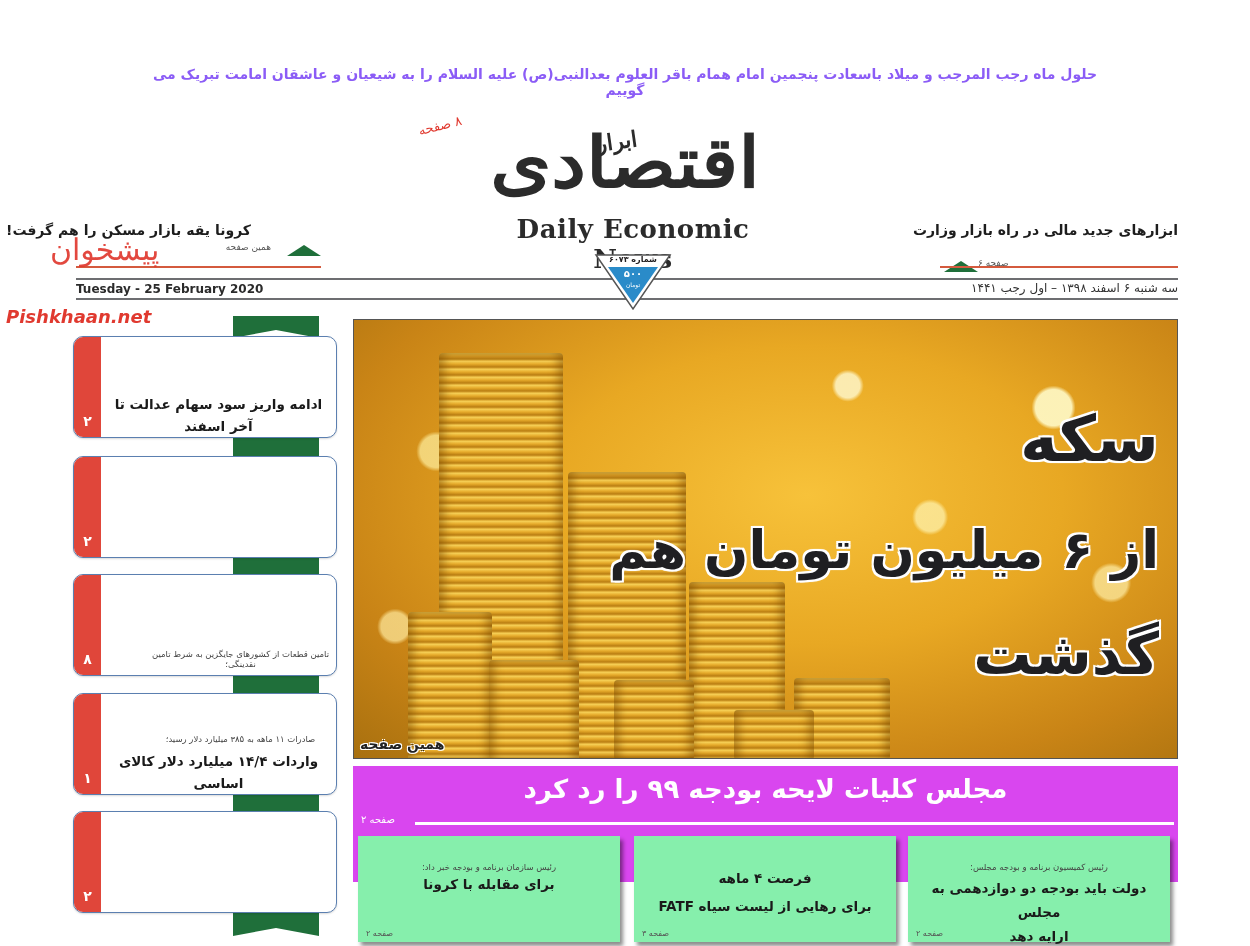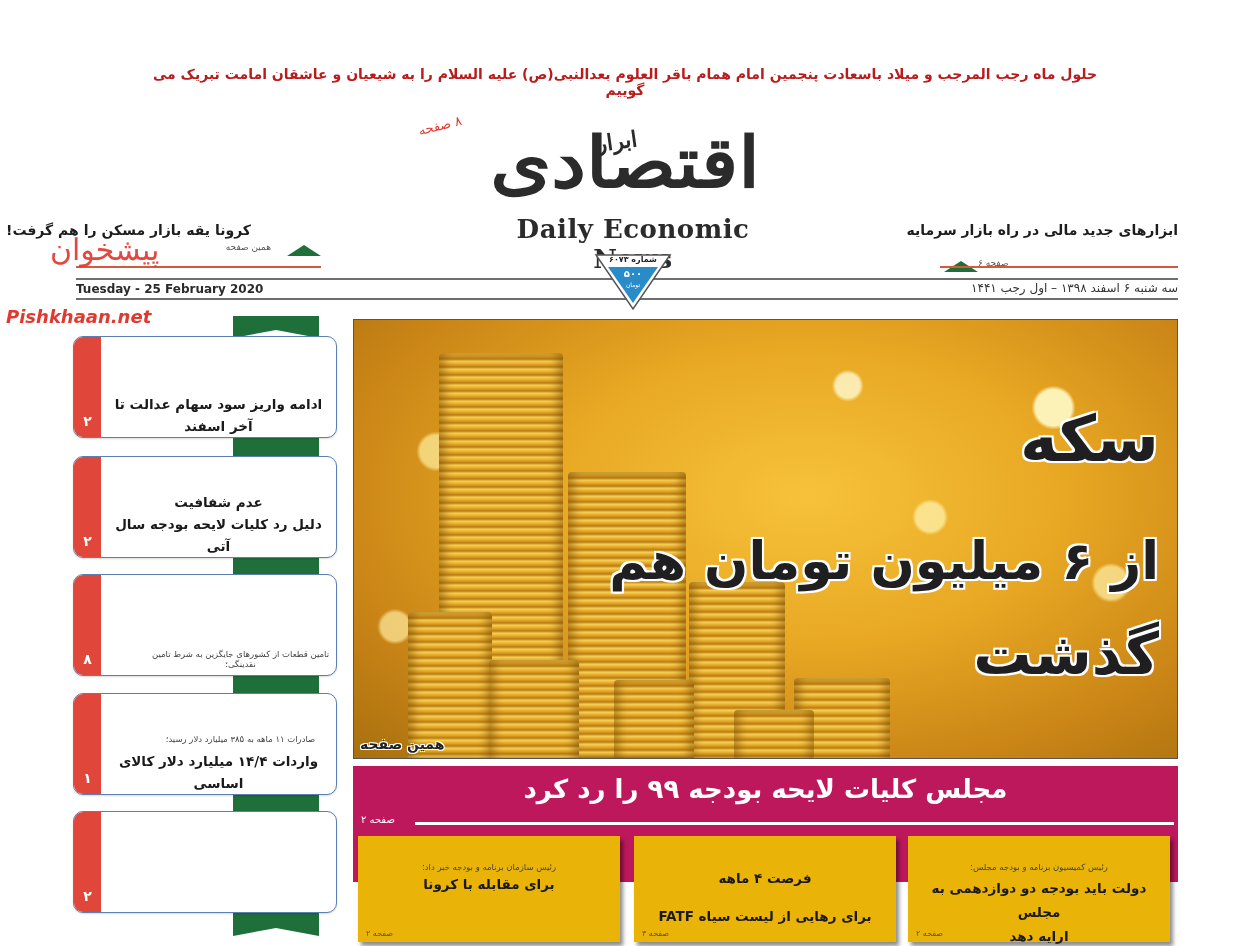--- a/index.html
+++ b/index.html
@@ -3,21 +3,21 @@
   <meta charset="utf-8">
   <style>
     * { box-sizing: border-box; margin: 0; padding: 0; }
     html, body { width: 1250px; height: 946px; background: #ffffff; overflow: hidden; }
     body { position: relative; font-family: "DejaVu Sans", sans-serif; color: #231f20; }
 
     .abs { position: absolute; }
 
     
     .announce { left: 150px; top: 66px; width: 950px; text-align: center; direction: rtl;
-      font-size: 14px; font-weight: bold; color: #b91c1c; }
+      font-size: 14px; font-weight: bold; color: #8b5cf6; }
 
     
     .logo-fa { left: 460px; top: 108px; width: 330px; height: 110px; direction: rtl; text-align: center;
       font-family: "DejaVu Serif", serif; font-weight: bold; font-size: 78px; color: #2b2b2b;
       letter-spacing: 2px; line-height: 110px; transform: scaleY(0.9); }
     .logo-small { left: 596px; top: 128px; font-size: 22px; font-family: "DejaVu Serif", serif;
       font-weight: bold; color: #2b2b2b; direction: rtl; transform: rotate(-8deg); background: transparent; }
     .pages-badge { left: 418px; top: 118px; font-size: 13px; color: #e0392f; direction: rtl;
       transform: rotate(-14deg); }
     .logo-en { left: 478px; top: 214px; width: 310px; text-align: center;
@@ -64,34 +64,34 @@
         radial-gradient(circle at 10% 30%, rgba(255,240,160,0.7) 0 16px, transparent 20px),
         radial-gradient(circle at 5% 70%, rgba(255,235,160,0.7) 0 14px, transparent 18px),
         radial-gradient(ellipse at 55% 40%, #f7c23a 0%, #e8a823 40%, #c98416 75%, #a8700f 100%); }
     .stack { position: absolute; border-radius: 4px;
       background: repeating-linear-gradient(180deg, #f7d35a 0px, #e6aa2a 3px, #b97d12 6px, #f2c64b 8px);
       box-shadow: inset 6px 0 8px rgba(120,70,0,0.45), inset -6px 0 8px rgba(120,70,0,0.45); }
     .hero-title { position: absolute; right: 18px; direction: rtl; text-align: right; color: #1f1f22;
       font-weight: bold; font-family: "DejaVu Sans", sans-serif;
       text-shadow: 0 0 3px #fff, 0 0 3px #fff, 0 0 3px #fff, 2px 2px 0 #fff, -2px -2px 0 #fff, 2px -2px 0 #fff, -2px 2px 0 #fff; }
     .hero-t1 { top: 82px; font-size: 64px; }
-    .hero-t2 { top: 211px; font-size: 52px; text-align: center; }
+    .hero-t2 { top: 200px; font-size: 52px; text-align: center; }
     .hero-t3 { top: 300px; font-size: 58px; }
     .hero-tag { position: absolute; left: 6px; bottom: 6px; font-size: 14px; font-weight: bold; color: #222;
       text-shadow: 1px 1px 0 #fff, -1px -1px 0 #fff, 1px -1px 0 #fff, -1px 1px 0 #fff; direction: rtl; }
 
     
-    .banner { left: 353px; top: 766px; width: 825px; height: 116px; background: #be185d; }
+    .banner { left: 353px; top: 766px; width: 825px; height: 116px; background: #d946ef; }
     .banner-title { position: absolute; left: 0; right: 0; top: 8px; text-align: center; direction: rtl;
       color: #fff; font-weight: bold; font-size: 26px; }
     .banner-page { position: absolute; left: 8px; top: 48px; font-size: 10px; color: #fff; direction: rtl; }
     .banner-line { position: absolute; left: 62px; right: 4px; top: 56px; height: 3px; background: #fff; }
 
     
-    .bcard { position: absolute; top: 836px; height: 106px; background: #eab308;
+    .bcard { position: absolute; top: 836px; height: 106px; background: #86efac;
       box-shadow: 3px 4px 4px rgba(0,0,0,0.45); direction: rtl; text-align: center; }
     .bcard .kicker { font-size: 8.5px; color: #444; margin-top: 26px; }
     .bcard .headline { font-size: 13.5px; font-weight: bold; color: #1a1a1a; line-height: 24px; margin-top: 4px; }
     .bcard .pg { position: absolute; left: 8px; bottom: 4px; font-size: 8px; color: #555; }
   </style>
 </head>
 <body>
 
 <div class="abs announce">حلول ماه رجب المرجب و میلاد باسعادت پنجمین امام همام باقر العلوم بعدالنبی(ص) علیه السلام را به شیعیان و عاشقان امامت تبریک می گوییم</div>
 
@@ -103,21 +103,21 @@
 <div class="abs" style="left:76px; top:222px; width:245px;">
   <div class="teaser-title" style="text-align:right; padding-right:70px;">کرونا یقه بازار مسکن را هم گرفت!</div>
   <div style="position:relative; height:16px; margin-top:4px;">
     <span class="teaser-page" style="position:absolute; right:50px; top:0;">همین صفحه</span>
     <span class="tri-up" style="position:absolute; right:0; top:3px;"></span>
   </div>
 </div>
 <div class="abs red-line" style="left:76px; top:266px; width:245px;"></div>
 
 <div class="abs" style="left:940px; top:222px; width:238px;">
-  <div class="teaser-title" style="text-align:right;">ابزارهای جدید مالی در راه بازار سرمایه</div>
+  <div class="teaser-title" style="text-align:right;">ابزارهای جدید مالی در راه بازار وزارت</div>
   <div style="position:relative; height:16px; margin-top:20px;">
     <span class="teaser-page" style="position:absolute; left:38px; top:0;">صفحه ۶</span>
     <span class="tri-up" style="position:absolute; left:4px; top:3px;"></span>
   </div>
 </div>
 <div class="abs red-line" style="left:940px; top:266px; width:238px;"></div>
 
 <div class="abs gray-line" style="left:76px; top:278px; width:1102px;"></div>
 <div class="abs gray-line" style="left:76px; top:298px; width:1102px;"></div>
 <div class="abs date-en">Tuesday - 25 February 2020</div>
@@ -151,24 +151,20 @@
   <div class="red-tab"></div>
   <div class="page-no">۲</div>
   <div class="content">
     <div class="headline">ادامه واریز سود سهام عدالت تا آخر اسفند</div>
   </div>
 </div>
 
 <div class="side-card" style="top:456px; height:102px;">
   <div class="red-tab"></div>
   <div class="page-no">۲</div>
-  <div class="content">
-    <div class="headline">عدم شفافیت</div>
-    <div class="headline">دلیل رد کلیات لایحه بودجه سال آتی</div>
-  </div>
 </div>
 
 <div class="side-card" style="top:574px; height:102px;">
   <div class="red-tab"></div>
   <div class="page-no">۸</div>
   <div class="content">
     <div class="kicker">تامین قطعات از کشورهای جایگزین به شرط تامین نقدینگی؛</div>
   </div>
 </div>
 
@@ -209,21 +205,21 @@
 
 <div class="bcard" style="left:908px; width:262px;">
   <div class="kicker">رئیس کمیسیون برنامه و بودجه مجلس:</div>
   <div class="headline">دولت باید بودجه دو دوازدهمی به مجلس</div>
   <div class="headline" style="margin-top:0;">ارایه دهد</div>
   <div class="pg">صفحه ۲</div>
 </div>
 
 <div class="bcard" style="left:634px; width:262px;">
   <div class="headline" style="margin-top:30px;">فرصت ۴ ماهه</div>
-  <div class="headline" style="margin-top:14px;">برای رهایی از لیست سیاه FATF</div>
+  <div class="headline" style="margin-top:4px;">برای رهایی از لیست سیاه FATF</div>
   <div class="pg">صفحه ۳</div>
 </div>
 
 <div class="bcard" style="left:358px; width:262px;">
   <div class="kicker">رئیس سازمان برنامه و بودجه خبر داد:</div>
   <div class="headline" style="margin-top:0;">برای مقابله با کرونا</div>
   <div class="pg">صفحه ۲</div>
 </div>
 
 </body></html>

